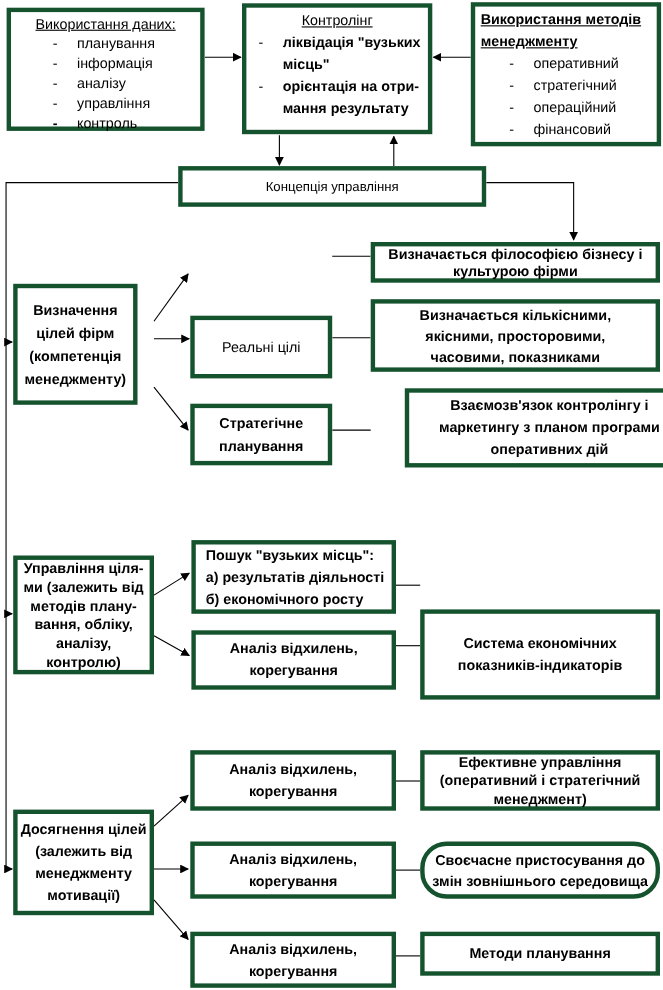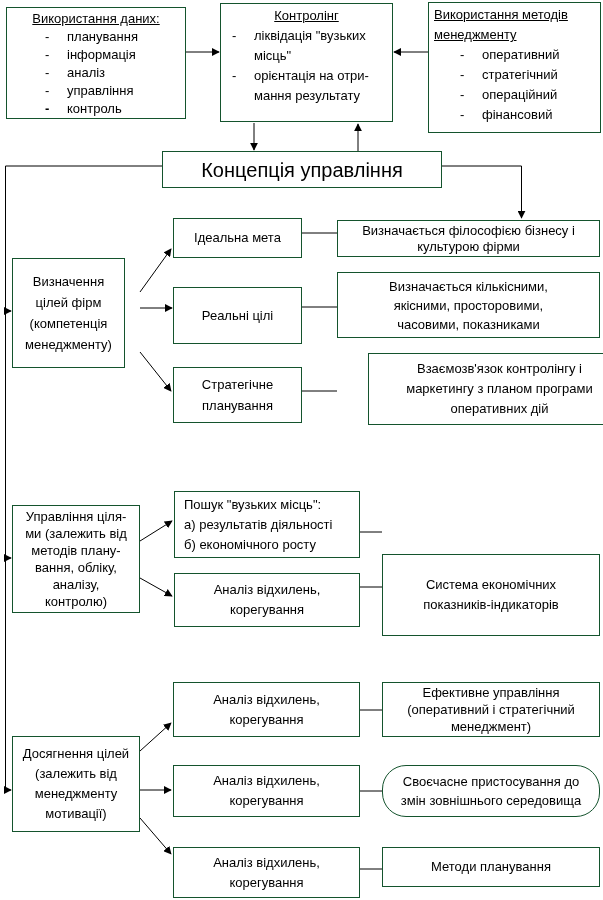--- a/index.html
+++ b/index.html
@@ -2,30 +2,30 @@
 <html><head>
 <meta charset="utf-8">
 <style>
   html,body{margin:0;padding:0;background:#fff;}
   #canvas{
     position:relative;width:603px;height:900px;background:#fff;overflow:hidden;
     font-family:"Liberation Sans",sans-serif;color:#000;
   }
   #wires{position:absolute;left:0;top:0;z-index:0;}
   .box{
-    position:absolute;box-sizing:border-box;border:1px solid #14532d;background:#fff;
+    position:absolute;box-sizing:border-box;border:4px solid #14532d;background:#fff;
     display:flex;flex-direction:column;align-items:center;justify-content:center;
     font-size:13px;line-height:20px;text-align:center;z-index:1;padding:2px;
   }
-  .pre{white-space:pre-line;}
+  .pre{white-space:pre-line;font-weight:bold;}
   .u{text-decoration:underline;}
   .left-align{align-items:flex-start;text-align:left;}
   .lh16{line-height:16px;} .lh17{line-height:17px;}
   .lh19{line-height:19px;} .lh21{line-height:21px;}
-  .title-big{font-size:20px;line-height:20px;}
+  .title-big{font-size:12px;line-height:20px;}
   
   .listbox{justify-content:flex-start;align-items:stretch;text-align:left;}
   .listbox .hd{text-align:center;align-self:center;}
   .hd-left{align-self:flex-start !important;text-align:left !important;padding-left:3px;}
   .li{display:flex;}
   .dash{flex:0 0 22px;text-align:left;}
   .bd{font-weight:bold;}
   .indentA{padding-left:36px;}
   .indentB{padding-left:9px;}
   .indentC{padding-left:29px;}
@@ -105,21 +105,21 @@
       <div class="li">
           <span class="dash">-</span>
           <span>планування</span>
         </div>
       <div class="li">
           <span class="dash">-</span>
           <span>інформація</span>
         </div>
       <div class="li">
           <span class="dash">-</span>
-          <span>аналіз</span>
+          <span>аналізу</span>
         </div>
       <div class="li">
           <span class="dash">-</span>
           <span>управління</span>
         </div>
       <div class="li">
           <span class="dash bd">-</span>
           <span>контроль</span>
         </div>
     </div>
@@ -165,21 +165,20 @@
   </div>
 
   <div class="box bCenter title-big">
     <span>Концепція управління</span>
   </div>
 
   <div class="box g1l lh21 pre">Визначення
 цілей фірм
 (компетенція
 менеджменту)</div>
-  <div class="box g1m1">Ідеальна мета</div>
   <div class="box g1m2">Реальні цілі</div>
   <div class="box g1m3 lh21 pre">Стратегічне
 планування</div>
   <div class="box g1r1 lh16 pre">Визначається філософією бізнесу і
 культурою фірми</div>
   <div class="box g1r2 lh19 pre">Визначається кількісними,
 якісними, просторовими,
 часовими, показниками</div>
   <div class="box g1r3 pre">Взаємозв'язок контролінгу і
 маркетингу з планом програми

